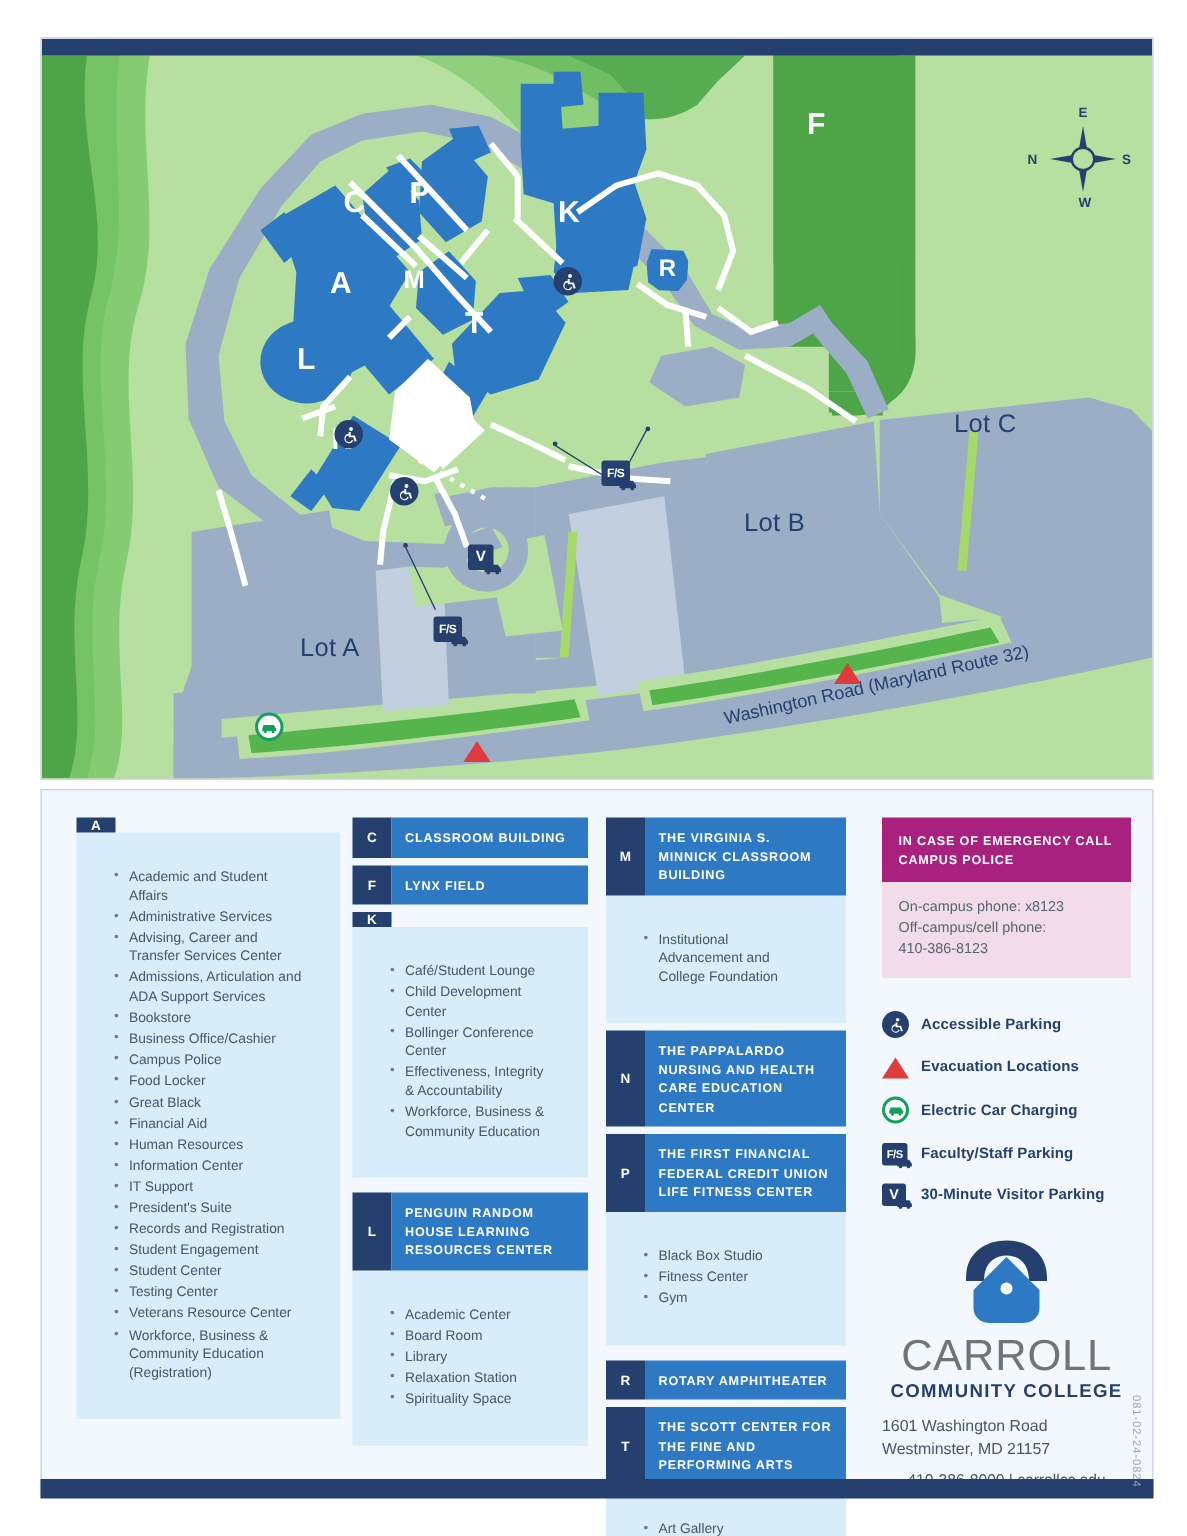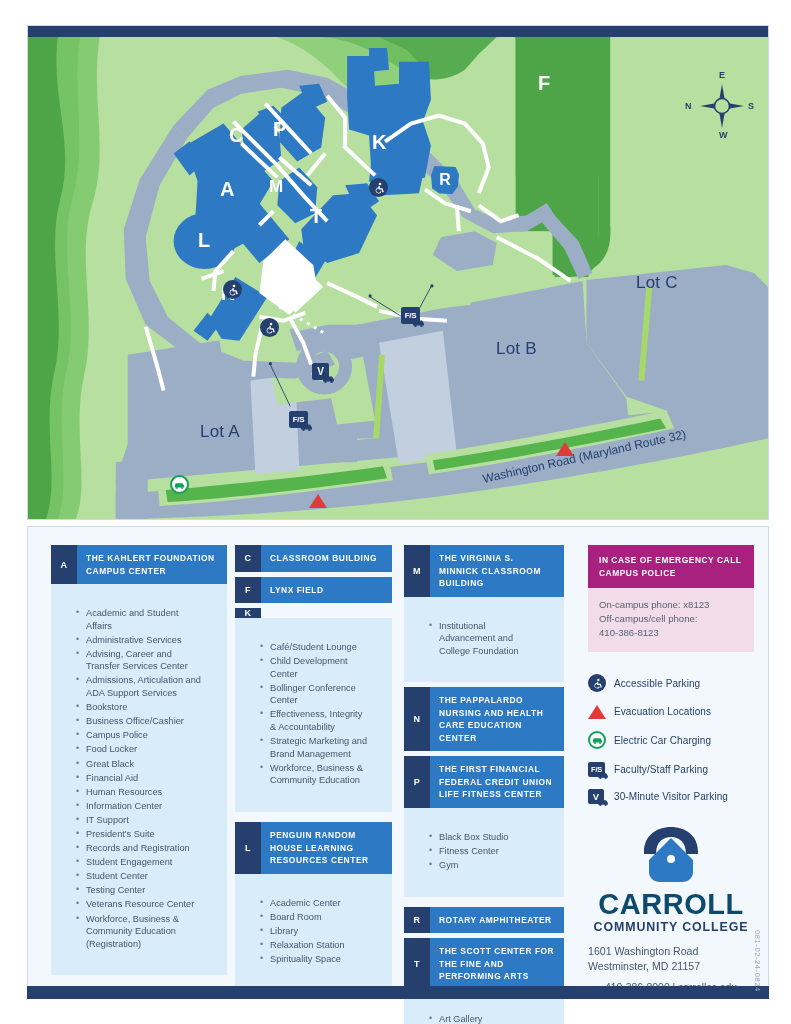--- a/index.html
+++ b/index.html
@@ -46,26 +46,26 @@
   .items li{position:relative;padding-left:11px;color:#46566b;font-size:9.2px;line-height:12.6px;margin-bottom:1.5px;}
   .items li:before{content:"\2022";position:absolute;left:1px;top:-1px;color:#6a7b90;font-size:9px;}
 
   
   .emerg-h{background:#a8217e;color:#ffffff;font-size:8.4px;font-weight:bold;letter-spacing:.55px;line-height:12.5px;padding:9px 11px;box-sizing:border-box;text-transform:uppercase;}
   .emerg-b{background:#f2dcea;color:#55646f;font-size:9.6px;line-height:14px;padding:10px 11px 12px 11px;box-sizing:border-box;}
 
   .symbols{margin-top:22px;}
   .symrow{display:flex;align-items:center;margin-bottom:12.5px;}
   .symicon{width:26px;flex:0 0 26px;display:flex;align-items:center;justify-content:flex-start;}
-  .symtext{color:#25406e;font-size:10px;font-weight:normal;letter-spacing:.1px;}
+  .symtext{color:#25406e;font-size:10px;font-weight:bold;letter-spacing:.1px;}
 
   
   .logo{margin-top:22px;text-align:center;}
   .logo-mark{margin:0 auto 5px auto;width:64px;height:58px;position:relative;}
-  .logo-carroll{color:#0c4a6e;font-size:29px;font-weight:bold;letter-spacing:.5px;line-height:30px;}
+  .logo-carroll{color:#737373;font-size:29px;font-weight:normal;letter-spacing:.5px;line-height:30px;}
   .logo-sub{color:#25406e;font-size:12.4px;font-weight:bold;letter-spacing:.9px;line-height:16px;}
   .addr{margin-top:9px;color:#46566b;font-size:10.6px;line-height:14.5px;text-align:left;}
   .addr2{margin-top:9px;color:#46566b;font-size:10.4px;text-align:center;}
 
   .sidecode{position:absolute;left:762px;top:930px;color:#9aa7b5;font-size:7.5px;letter-spacing:.6px;
     transform:rotate(90deg);transform-origin:left top;white-space:nowrap;}
 </style>
 </head>
 <body>
 
@@ -307,21 +307,20 @@
       <span style="left:58px;top:27px;">S</span>
       <span style="left:29px;top:56px;">W</span>
     </div>
   </div>
 
   <div class="legend">
 
     <div class="col col1">
       <div class="blkrow">
         <div class="key">A</div>
-        <div class="ttl">The Kahlert Foundation Campus Center</div>
       </div>
       <div class="items">
         <ul>
           <li>Academic and Student Affairs</li>
           <li>Administrative Services</li>
           <li>Advising, Career and Transfer Services Center</li>
           <li>Admissions, Articulation and ADA Support Services</li>
           <li>Bookstore</li>
           <li>Business Office/Cashier</li>
           <li>Campus Police</li>
@@ -353,21 +352,20 @@
       </div>
       <div class="blkrow">
         <div class="key">K</div>
       </div>
       <div class="items">
         <ul>
           <li>Café/Student Lounge</li>
           <li>Child Development Center</li>
           <li>Bollinger Conference Center</li>
           <li>Effectiveness, Integrity &amp; Accountability</li>
-          <li>Strategic Marketing and Brand Management</li>
           <li>Workforce, Business &amp; Community Education</li>
         </ul>
       </div>
       <div class="blkrow" style="margin-top:10px;">
         <div class="key">L</div>
         <div class="ttl">Penguin Random House Learning Resources Center</div>
       </div>
       <div class="items">
         <ul>
           <li>Academic Center</li>

